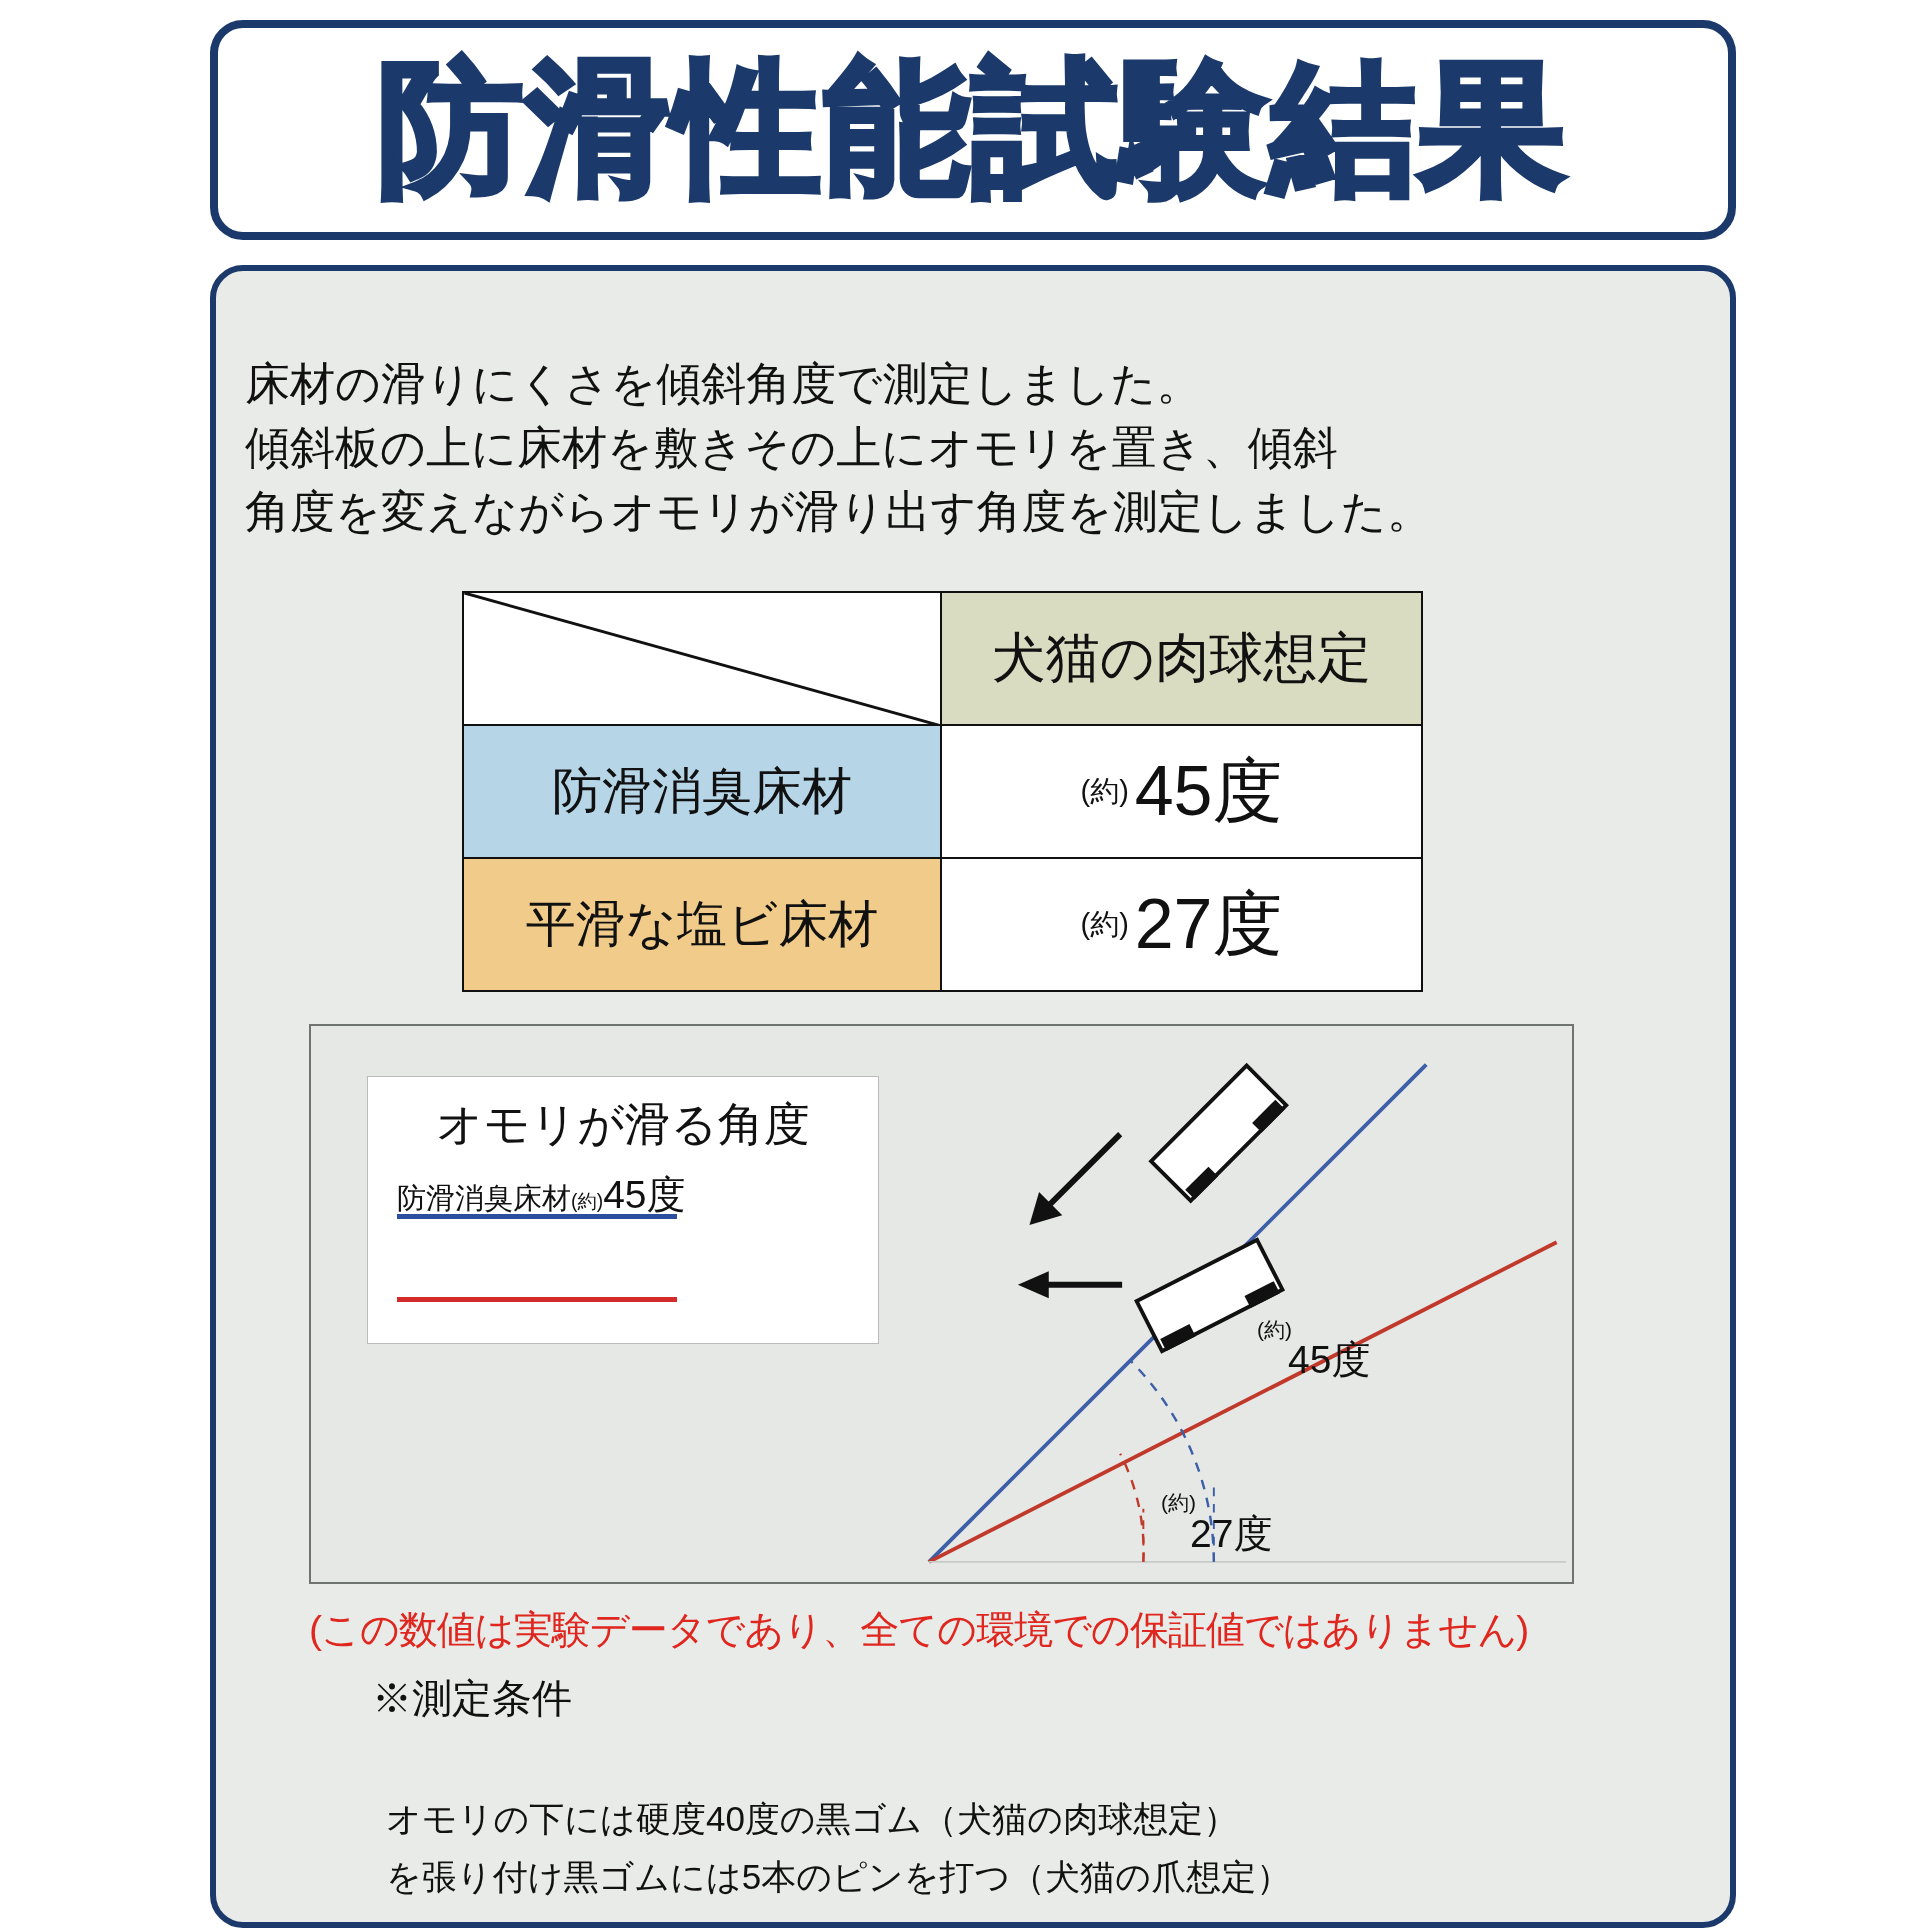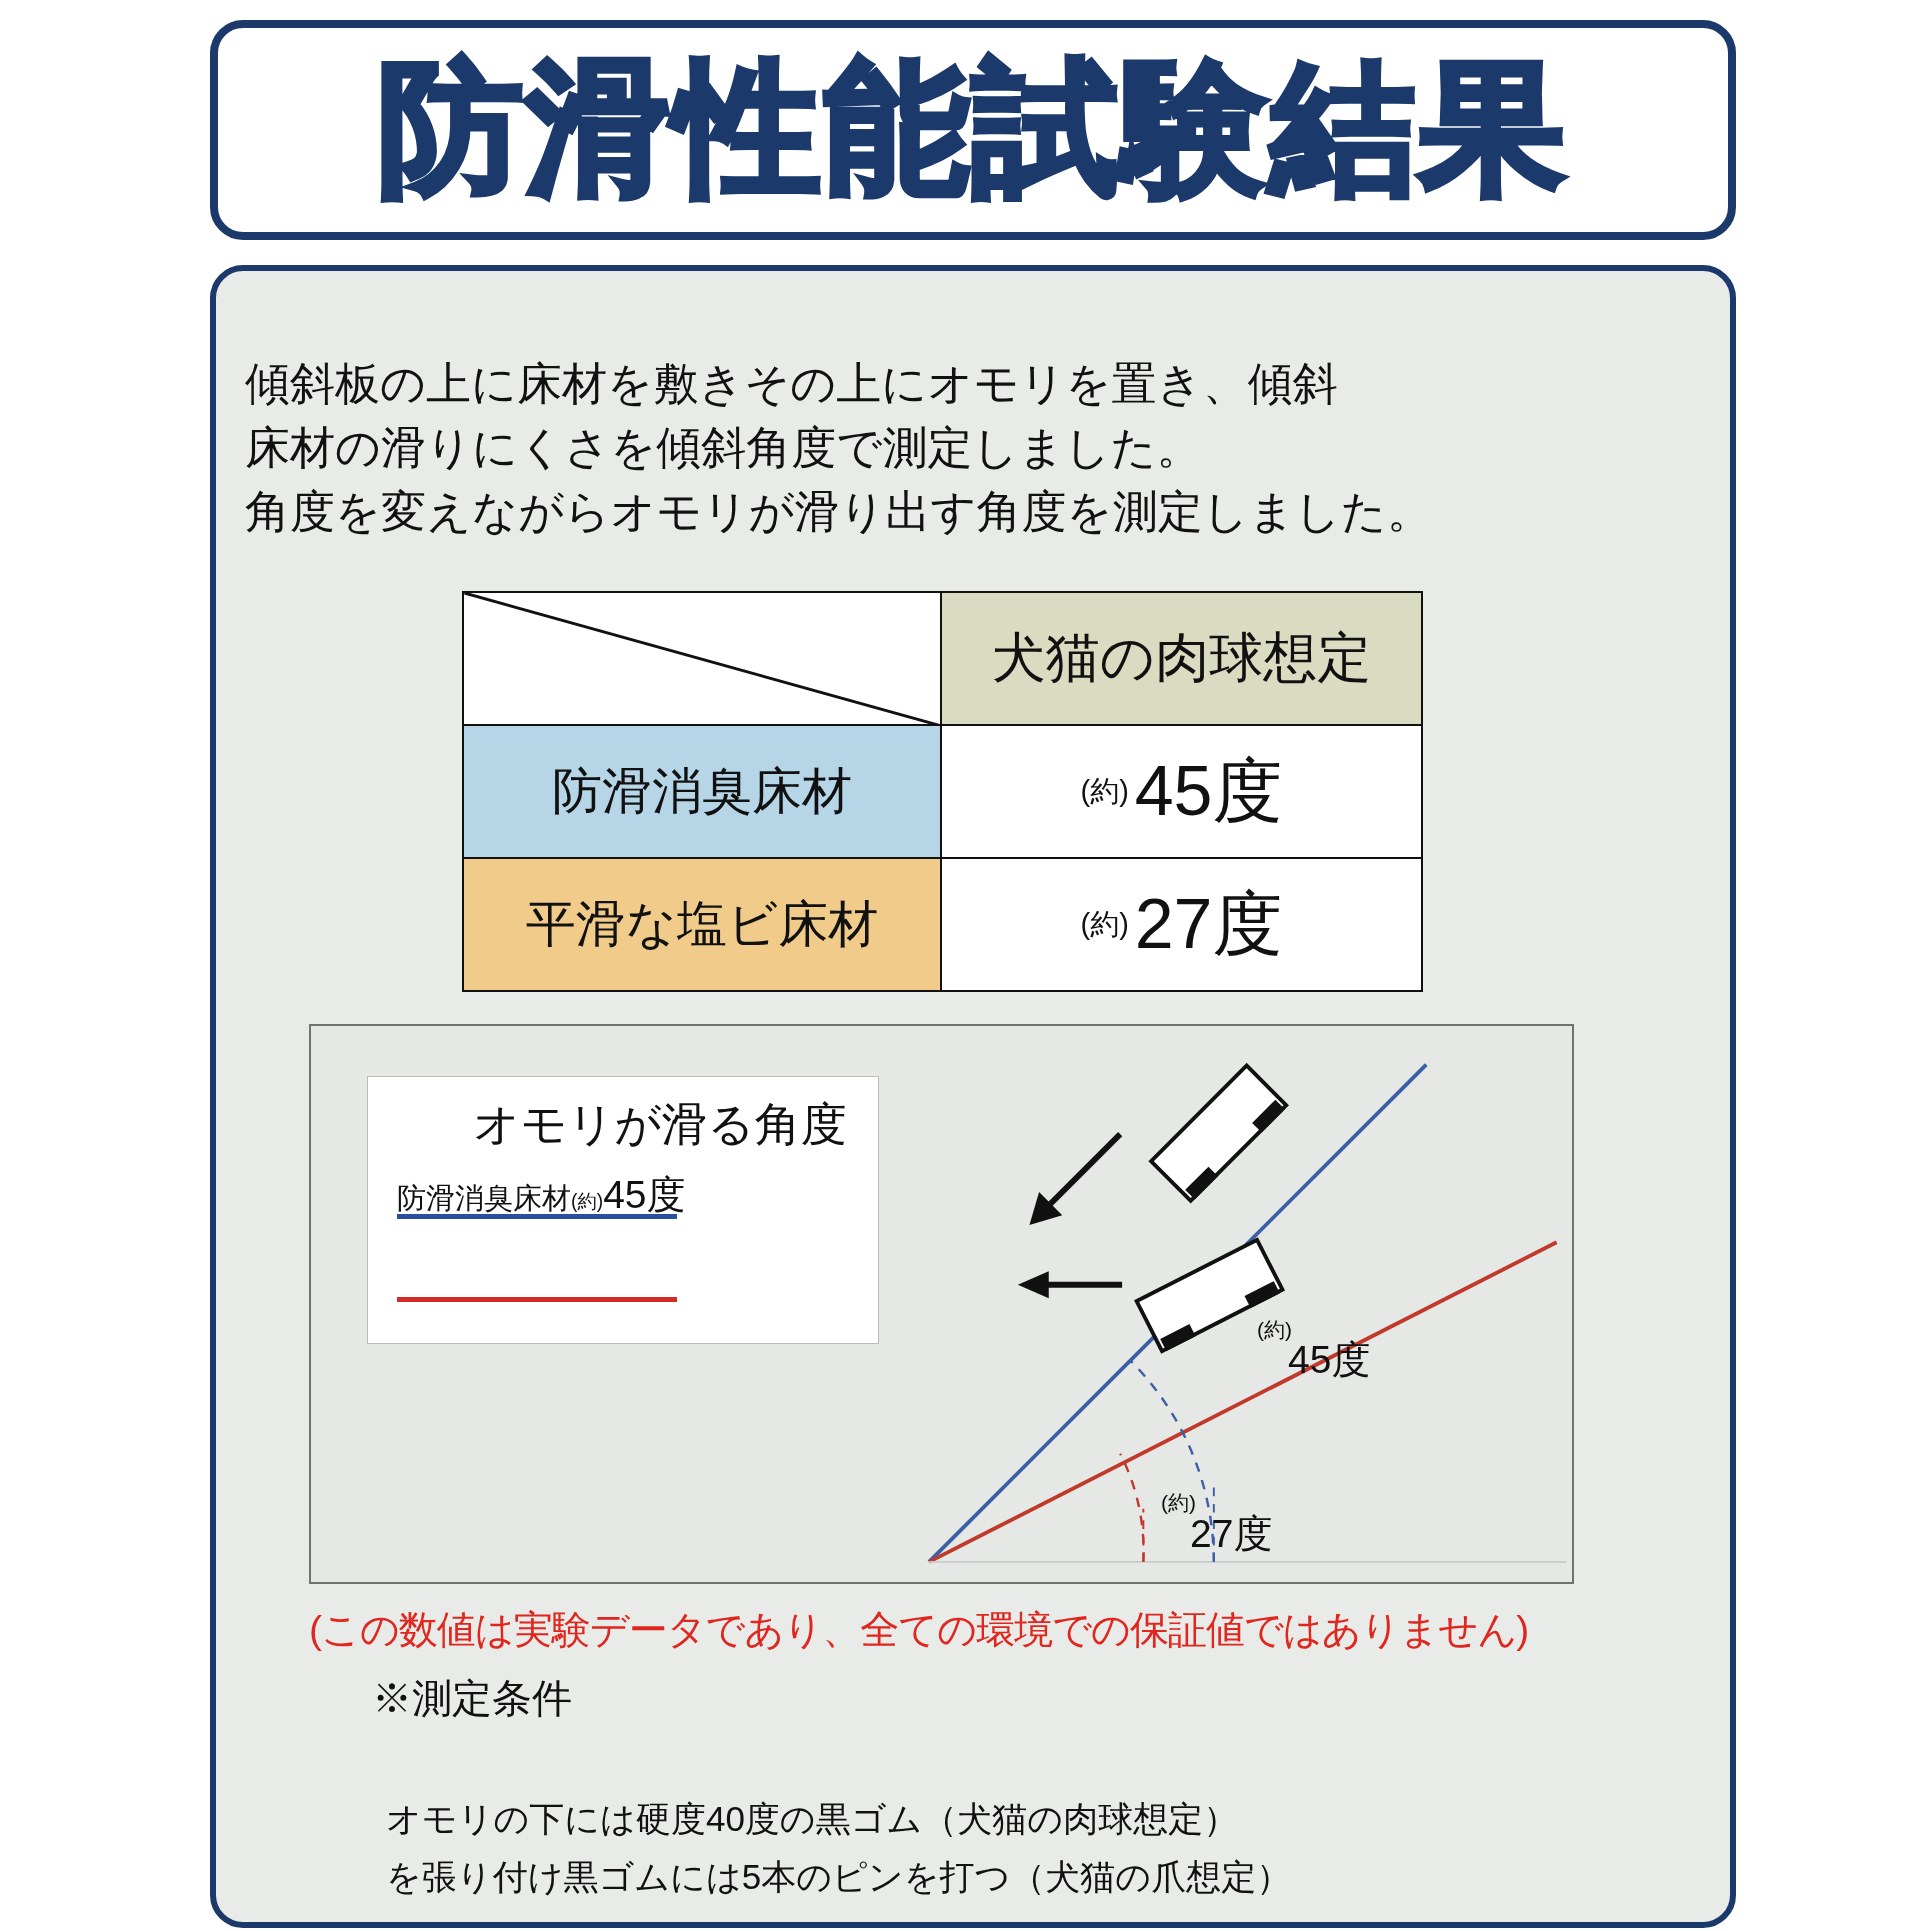--- a/index.html
+++ b/index.html
@@ -153,21 +153,20 @@
     border: 1.9px solid #b9bcb8;
     box-sizing: border-box;
   }
   #legend-title {
     position: absolute;
     left: 0; top: 17.4px;
     width: 100%;
     text-align: center;
     font-size: 46px;
     color: #111111;
-    padding-left: 37px;
   }
   .legend-row {
     position: absolute;
     left: 29px;
     width: 463px;
     font-size: 29px;
     color: #111111;
     white-space: nowrap;
   }
   .legend-row .lr-label { font-size: 29px; }
@@ -220,22 +219,22 @@
 
 <div id="page">
 
   <div id="title-banner">
     <div id="title-text">防滑性能試験結果</div>
   </div>
 
   <div id="main-panel"></div>
 
   <div id="intro">
+    <div>床材の滑りにくさを傾斜角度で測定しました。</div>
     <div>傾斜板の上に床材を敷きその上にオモリを置き、傾斜</div>
-    <div>床材の滑りにくさを傾斜角度で測定しました。</div>
     <div>角度を変えながらオモリが滑り出す角度を測定しました。</div>
   </div>
 
   <table id="results-table">
     <tbody>
         <tr>
       <td class="cell-corner">
         <svg width="478" height="133" viewBox="0 0 495 138">
           <line x1="0" y1="0" x2="495" y2="138" stroke="#111111" stroke-width="3"></line>
         </svg>

